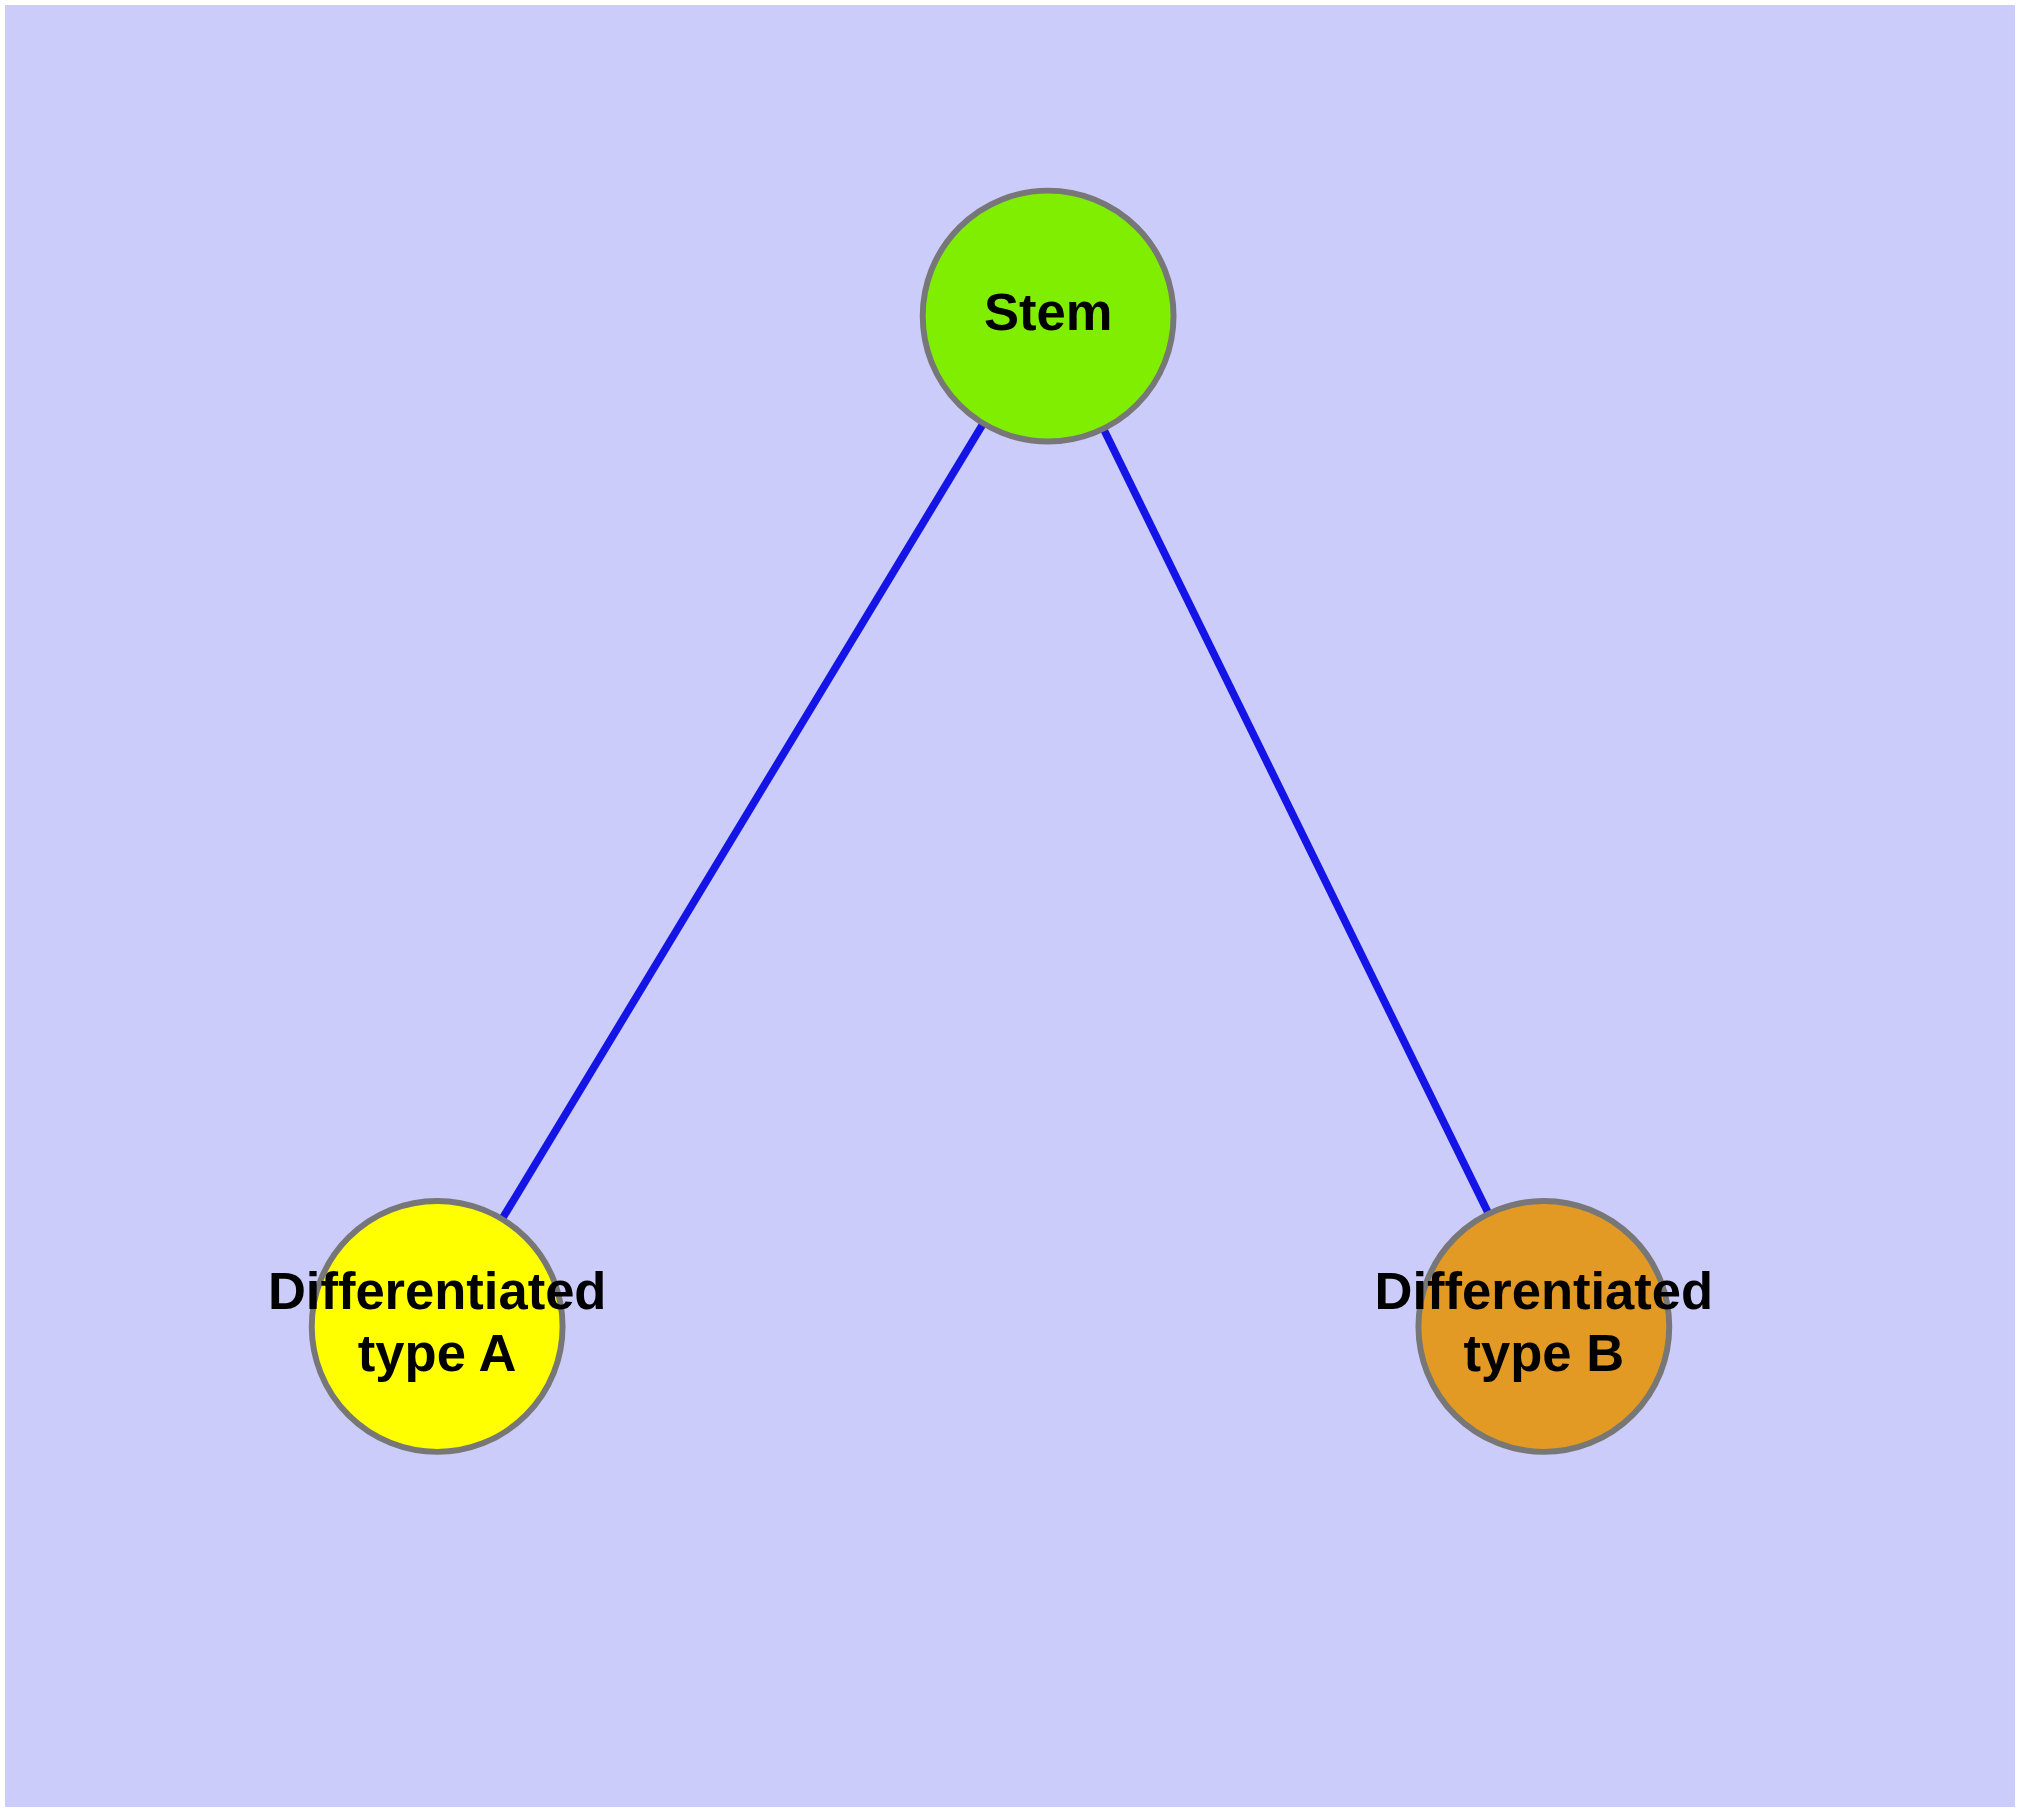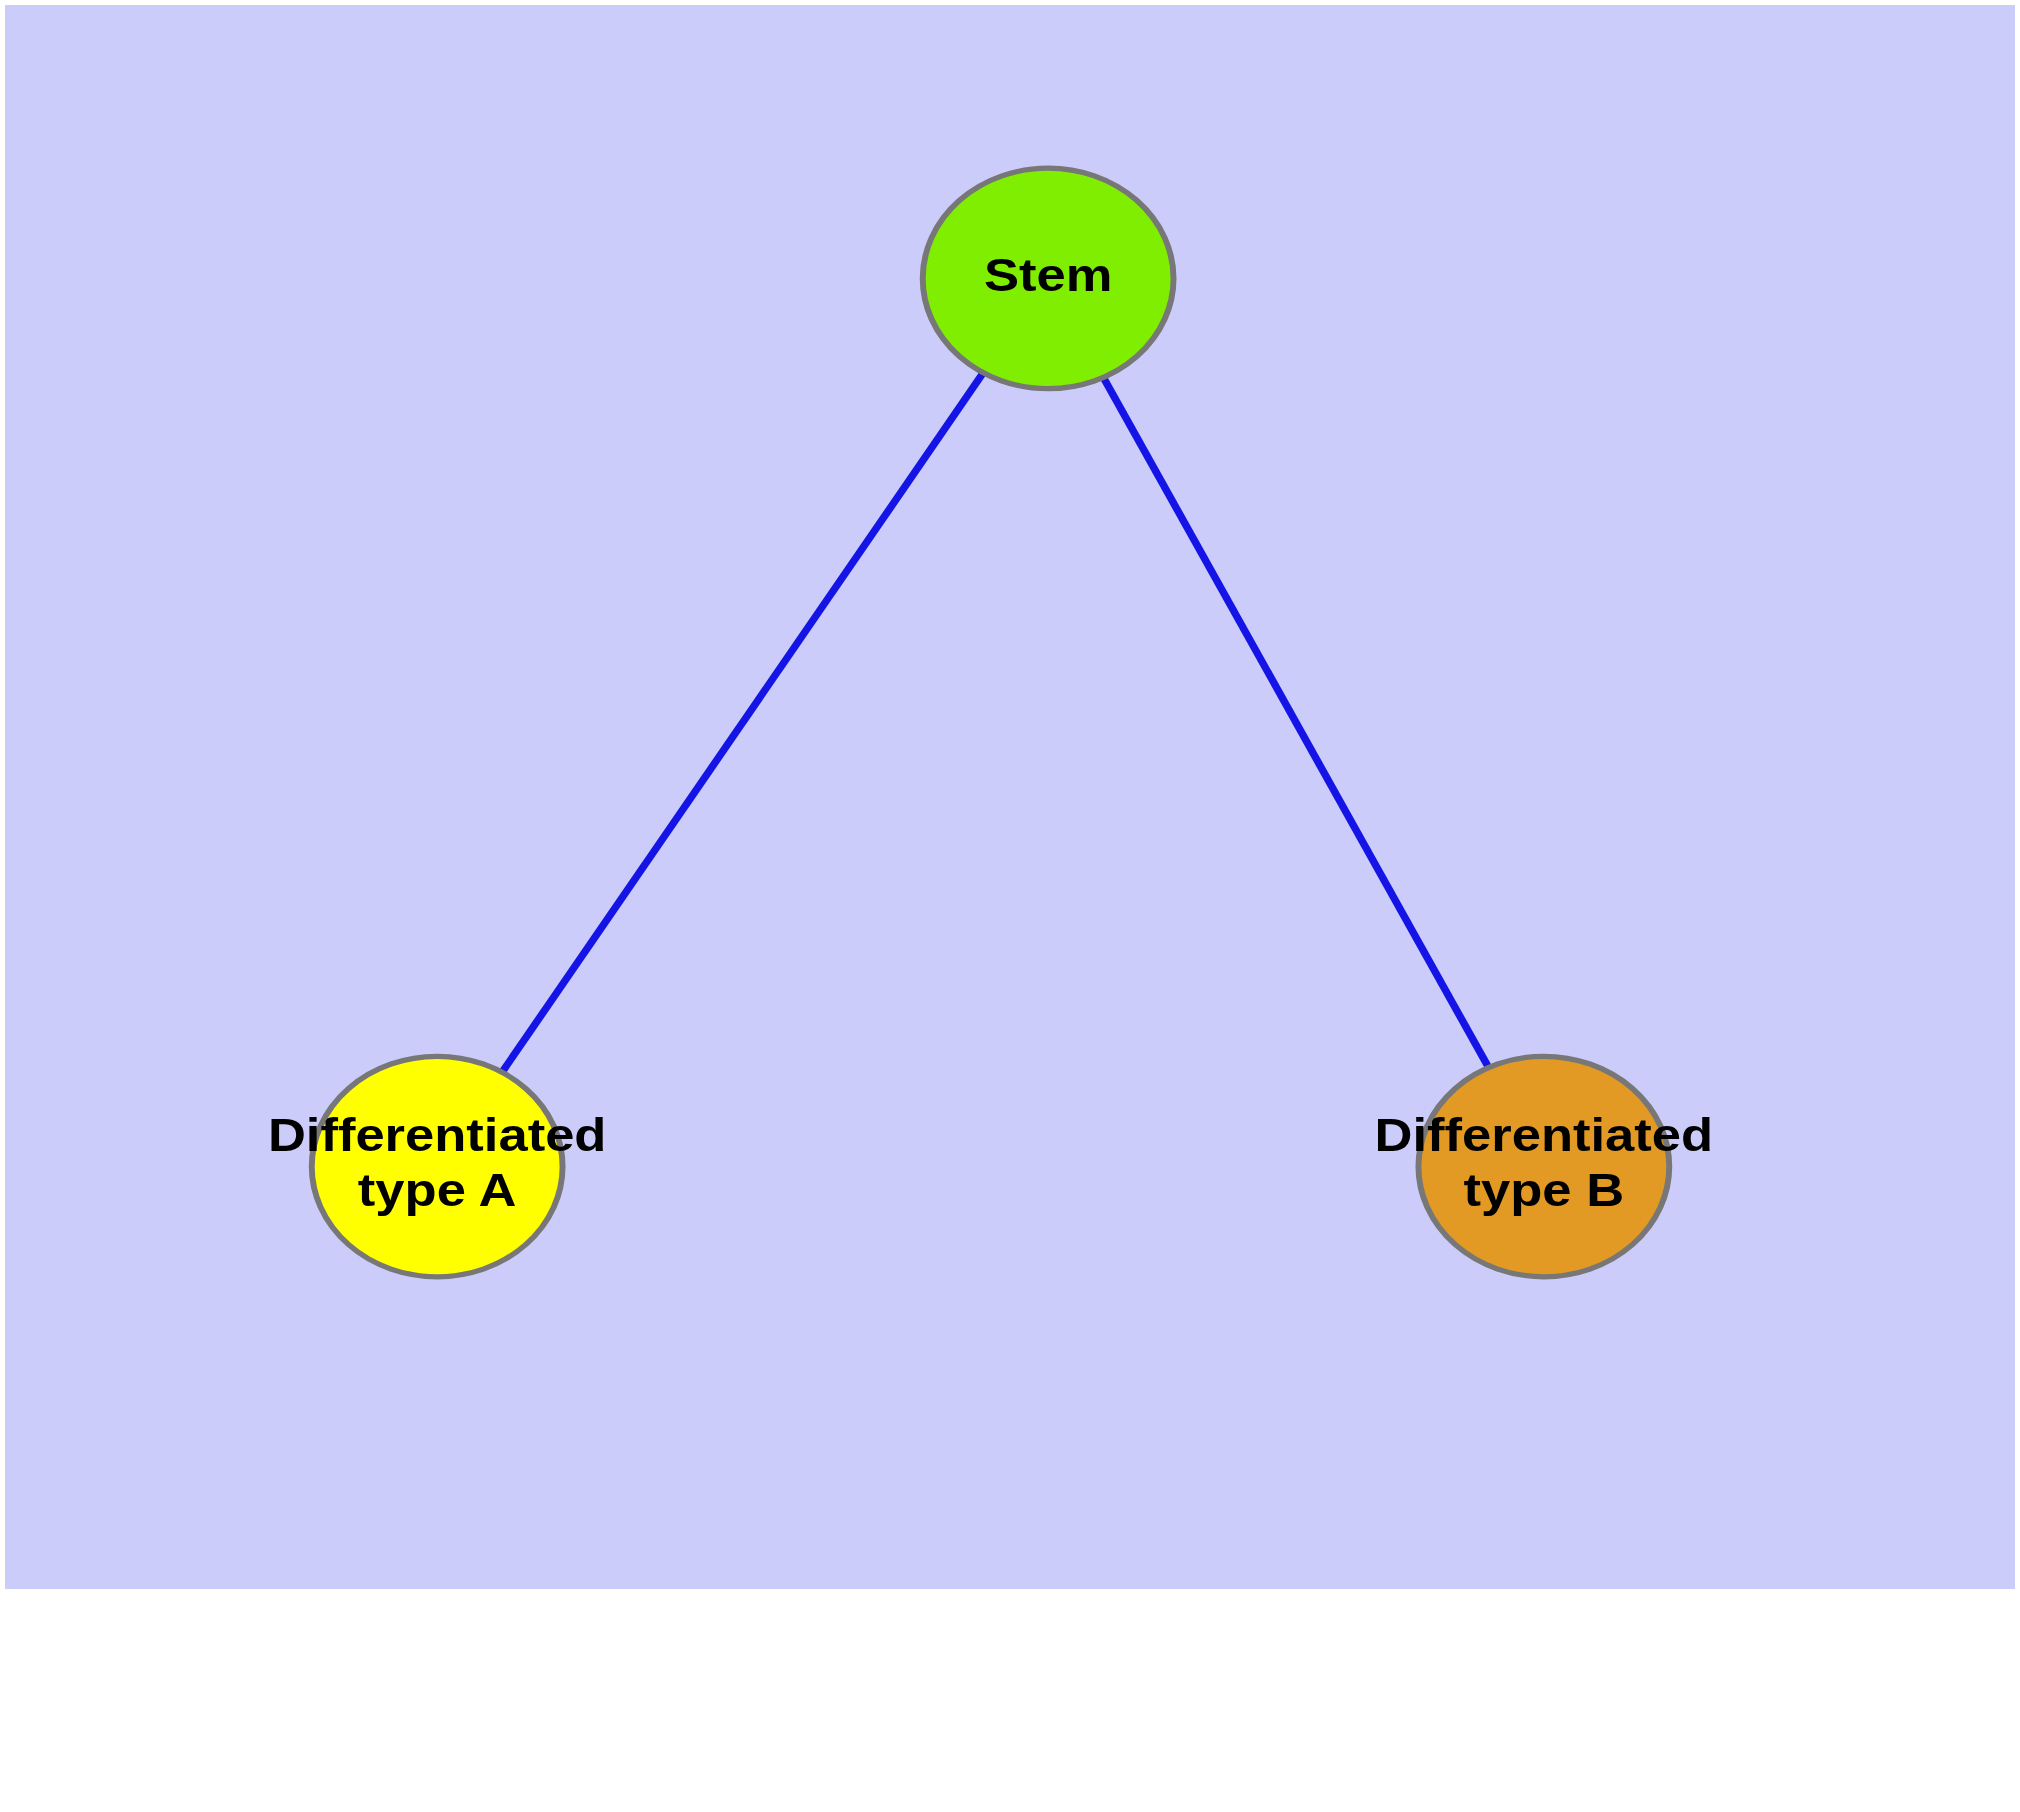--- a/index.html
+++ b/index.html
@@ -13,21 +13,21 @@
     height: 1812px;
     background: #ffffff;
     overflow: hidden;
     font-family: "Liberation Sans", sans-serif;
   }
   #plot-area {
     position: absolute;
     left: 5.1px;
     top: 5.1px;
     width: 2010px;
-    height: 1584px;
+    height: 1802px;
     background: #ccccfa;
     text-align: center;
   }
   svg.graph {
     position: absolute;
     left: 0;
     top: 0;
     width: 100%;
     height: 100%;
     display: block;

